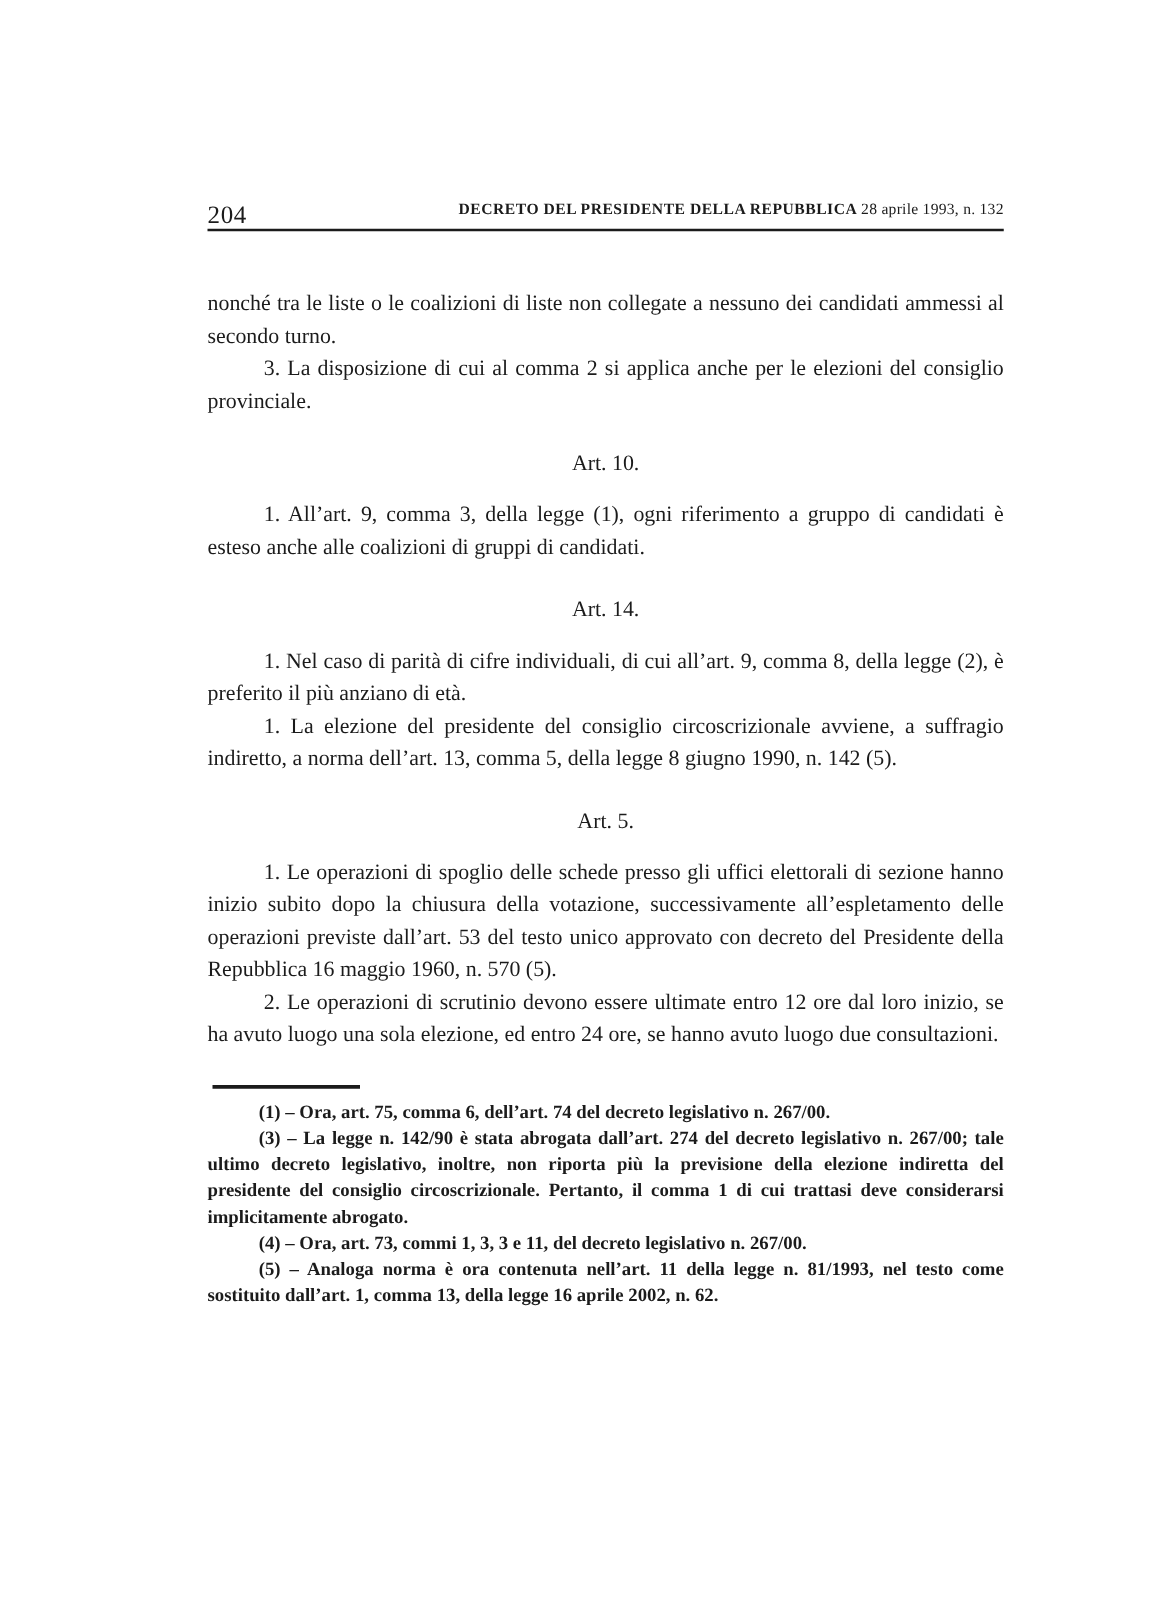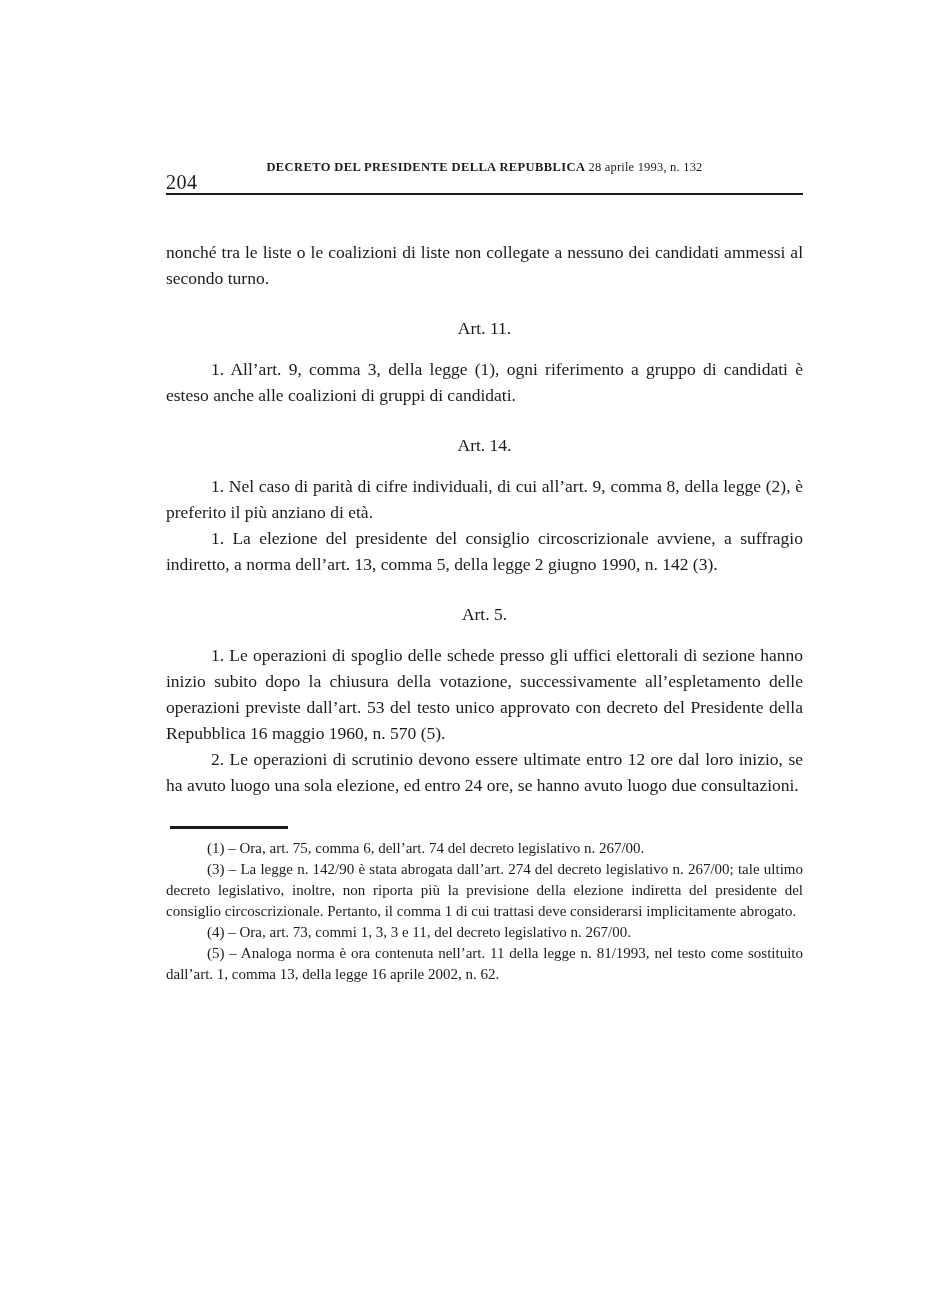--- a/index.html
+++ b/index.html
@@ -30,23 +30,23 @@
   }
   .page-number {
     position: absolute;
     left: 0;
     bottom: 1px;
     font-size: 20px;
     line-height: 20px;
     letter-spacing: 0.5px;
   }
   .header-title {
-    text-align: center;
+    text-align: right;
     padding-top: 8px;
-    padding-bottom: 18px;
+    padding-bottom: 8px;
     line-height: 15px;
     font-size: 12.5px;
     white-space: nowrap;
   }
   .title-caps {
     font-weight: 700;
     letter-spacing: 0.4px;
   }
   .title-date {
     font-weight: 400;
@@ -69,20 +69,21 @@
   .art-heading {
     margin: 24px 0 15px 0;
     font-size: 17.5px;
     font-weight: 400;
     line-height: 26px;
     text-align: center;
   }
   
   .footnotes {
     margin-top: 28px;
+    font-weight: bold;
   }
   .footnote-rule {
     width: 118px;
     height: 3px;
     background: #1b1b1b;
     margin: 0 0 9px 4px;
   }
   .footnote {
     margin: 0;
     font-size: 15px;
@@ -100,28 +101,29 @@
     <header class="page-header">
       <span class="page-number">204</span>
       <div class="header-title">
         <span class="title-caps">DECRETO DEL PRESIDENTE DELLA REPUBBLICA</span>
         <span class="title-date">28 aprile 1993, n. 132</span>
       </div>
     </header>
 
     <main class="doc-body">
       <p class="body-par no-indent">nonché tra le liste o le coalizioni di liste non collegate a nessuno dei candidati ammessi al secondo turno.</p>
+      <p class="body-par">3. La disposizione di cui al comma 2 si applica anche per le elezioni del consiglio provinciale.</p>
 
-      <h2 class="art-heading">Art. 11.</h2>
+      <h2 class="art-heading">Art. 10.</h2>
       <p class="body-par">1. All’art. 9, comma 3, della legge (1), ogni riferimento a gruppo di candidati è esteso anche alle coalizioni di gruppi di candidati.</p>
 
       <h2 class="art-heading">Art. 14.</h2>
       <p class="body-par">1. Nel caso di parità di cifre individuali, di cui all’art. 9, comma 8, della legge (2), è preferito il più anziano di età.</p>
 
-      <p class="body-par">1. La elezione del presidente del consiglio circoscrizionale avviene, a suffragio indiretto, a norma dell’art. 13, comma 5, della legge 2 giugno 1990, n. 142 (3).</p>
+      <p class="body-par">1. La elezione del presidente del consiglio circoscrizionale avviene, a suffragio indiretto, a norma dell’art. 13, comma 5, della legge 8 giugno 1990, n. 142 (5).</p>
 
       <h2 class="art-heading">Art. 5.</h2>
       <p class="body-par">1. Le operazioni di spoglio delle schede presso gli uffici elettorali di sezione hanno inizio subito dopo la chiusura della votazione, successivamente all’espletamento delle operazioni previste dall’art. 53 del testo unico approvato con decreto del Presidente della Repubblica 16 maggio 1960, n. 570 (5).</p>
       <p class="body-par">2. Le operazioni di scrutinio devono essere ultimate entro 12 ore dal loro inizio, se ha avuto luogo una sola elezione, ed entro 24 ore, se hanno avuto luogo due consultazioni.</p>
     </main>
 
     <footer class="footnotes">
       <div class="footnote-rule"></div>
       <p class="footnote">(1) – Ora, art. 75, comma 6, dell’art. 74 del decreto legislativo n. 267/00.</p>
       <p class="footnote">(3) – La legge n. 142/90 è stata abrogata dall’art. 274 del decreto legislativo n. 267/00; tale ultimo decreto legislativo, inoltre, non riporta più la previsione della elezione indiretta del presidente del consiglio circoscrizionale. Pertanto, il comma 1 di cui trattasi deve considerarsi implicitamente abrogato.</p>

